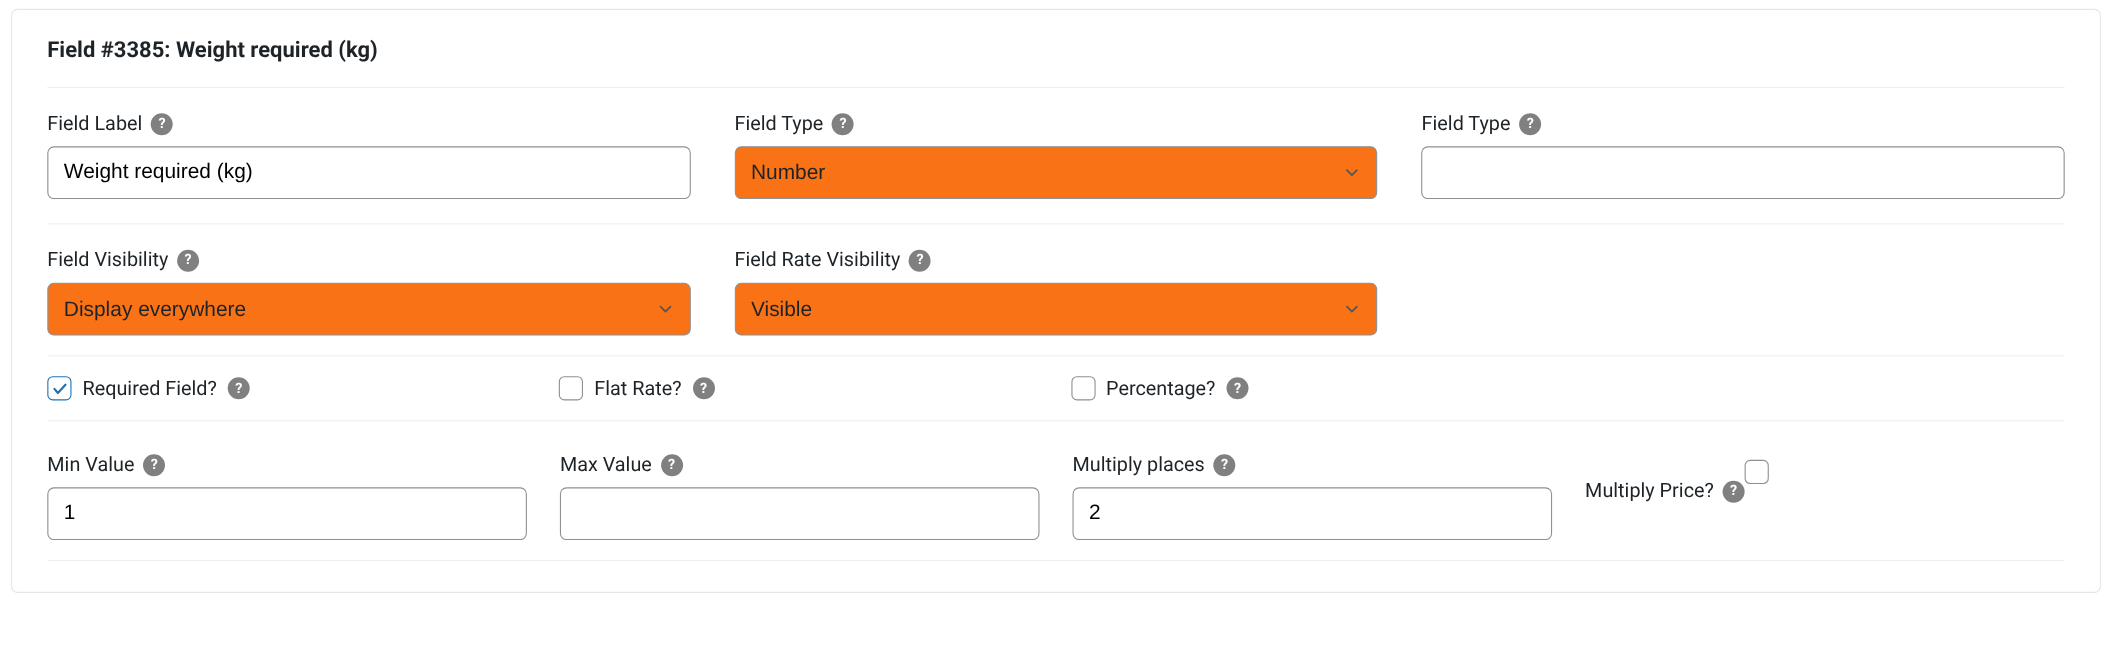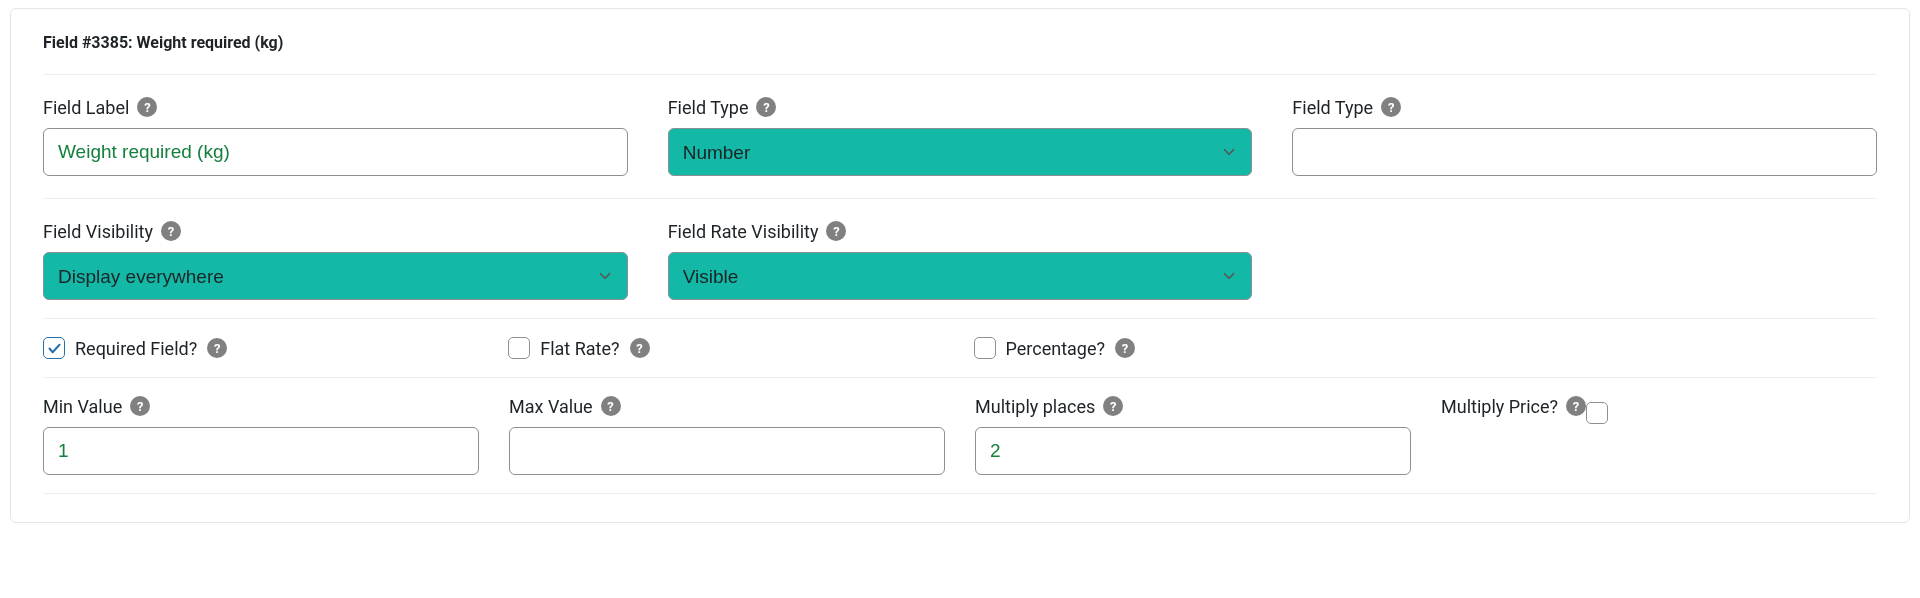--- a/index.html
+++ b/index.html
@@ -10,42 +10,42 @@
   color: #1d2327;
   width: 1920px;
 }
 .panel {
   border: 1px solid #e5e5e5;
   border-radius: 6px;
   padding: 24px 32px 10px 32px;
   background: #fff;
 }
 .panel-title {
-  font-size: 16px;
+  font-size: 20px;
   font-weight: 700;
   color: #1d2327;
 }
 .hr {
   border: 0;
   border-top: 1px solid #eee;
   margin: 22px 0;
 }
 .hr-tight {
   border: 0;
   border-top: 1px solid #eee;
   margin: 18px 0;
 }
 .row3 {
   display: flex;
   gap: 40px;
 }
 .row3 > .col { flex: 1 1 0; min-width: 0; }
 .label-row {
   display: flex;
-  align-items: flex-start;
+  align-items: center;
   gap: 8px;
   font-size: 18px;
   color: #1d2327;
   margin-bottom: 10px;
   font-weight: 400;
 }
 .help-icon {
   display: inline-flex;
   align-items: center;
   justify-content: center;
@@ -60,36 +60,36 @@
   cursor: help;
   flex-shrink: 0;
 }
 .text-input {
   width: 100%;
   height: 48px;
   border: 1px solid #8c8f94;
   border-radius: 6px;
   padding: 0 14px;
   font-size: 19px;
-  color: #15803d;
+  color: #000000;
   background: #fff;
 }
 .select-wrap {
   position: relative;
   width: 100%;
 }
 .select-input {
   width: 100%;
   height: 48px;
   border: 1px solid #8c8f94;
   border-radius: 6px;
   padding: 0 46px 0 14px;
   font-size: 19px;
   color: #1d2327;
-  background: #14b8a6;
+  background: #f97316;
   appearance: none;
   -webkit-appearance: none;
   -moz-appearance: none;
   cursor: pointer;
 }
 .chevron {
   position: absolute;
   right: 14px;
   top: 50%;
   transform: translateY(-50%);
@@ -122,21 +122,21 @@
 }
 .checkbox.checked {
   border-color: #2271b1;
 }
 .checkbox svg { display: none; }
 .checkbox.checked svg { display: block; }
 .row4 {
   display: flex;
   gap: 30px;
 }
-.row4 > .col4 { flex: 1 1 0; min-width: 0; }
+.row4 > .col4 { flex: 1 1 0; min-width: 0; margin-top: 11px; }
 .mp-wrap {
   display: flex;
   flex-direction: row;
 }
 .mp-check {
   margin-top: 6px;
 }
 </style>
 </head>
 <body>

